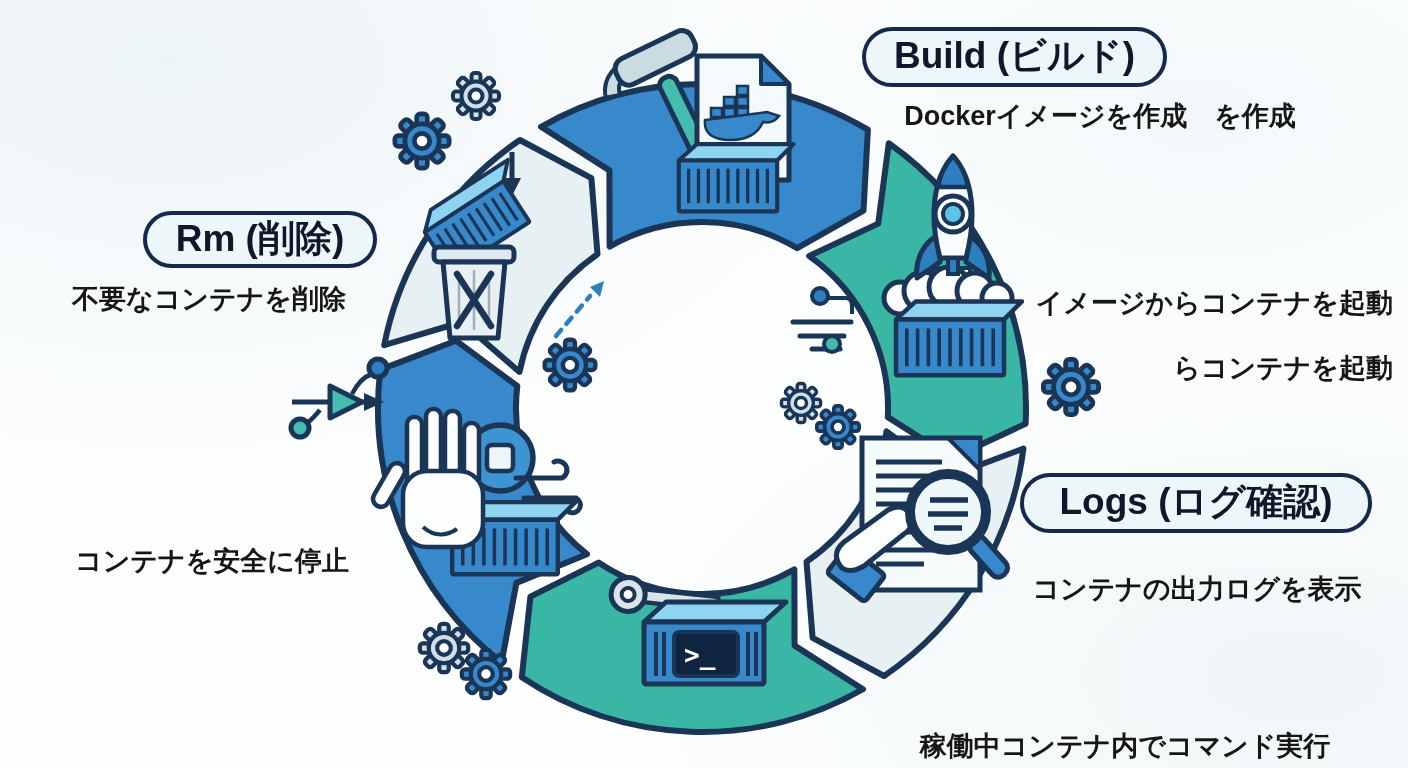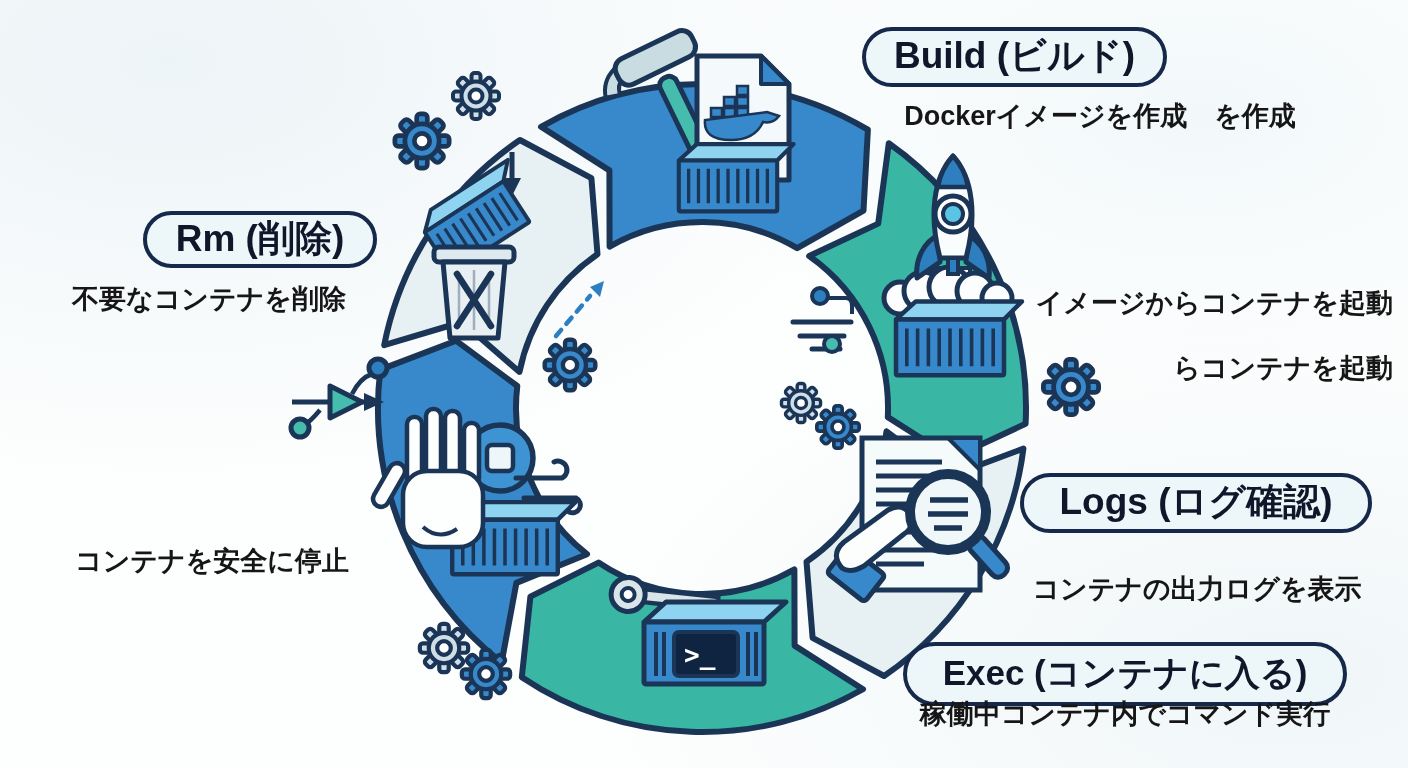--- a/index.html
+++ b/index.html
@@ -214,24 +214,21 @@
   <div class="desc ta-c" style="left:880px;top:98px;width:440px;">Dockerイメージを作成　を作成</div>
 
   <div class="desc ta-r" style="left:1000px;top:285px;width:393px;">イメージからコンテナを起動</div>
   <div class="desc ta-r" style="left:1000px;top:350px;width:393px;">らコンテナを起動</div>
 
   <div class="pill fs37" style="left:1020px;top:473px;width:352px;height:60px;">
     <span>Logs (ログ確認)</span>
   </div>
   <div class="desc ta-c" style="left:1023px;top:543px;width:348px;margin-top:28px;">コンテナの出力ログを表示</div>
 
-  <div class="pill fs35" style="left:903px;top:642px;width:444px;height:64px;">
-    <span>Exec (コンテナに入る)</span>
-  </div>
-  <div class="desc ta-c" style="left:903px;top:696px;width:444px;">稼働中コンテナ内でコマンド実行</div>
+  <div class="desc ta-c" style="left:903px;top:728px;width:444px;">稼働中コンテナ内でコマンド実行</div>
 
   <div class="desc ta-c" style="left:62px;top:543px;width:300px;">コンテナを安全に停止</div>
 
   <div class="pill fs37" style="left:143px;top:211px;width:234px;height:57px;">
     <span>Rm (削除)</span>
   </div>
   <div class="desc ta-c" style="left:59px;top:281px;width:300px;">不要なコンテナを削除</div>
 
 </div>
 

